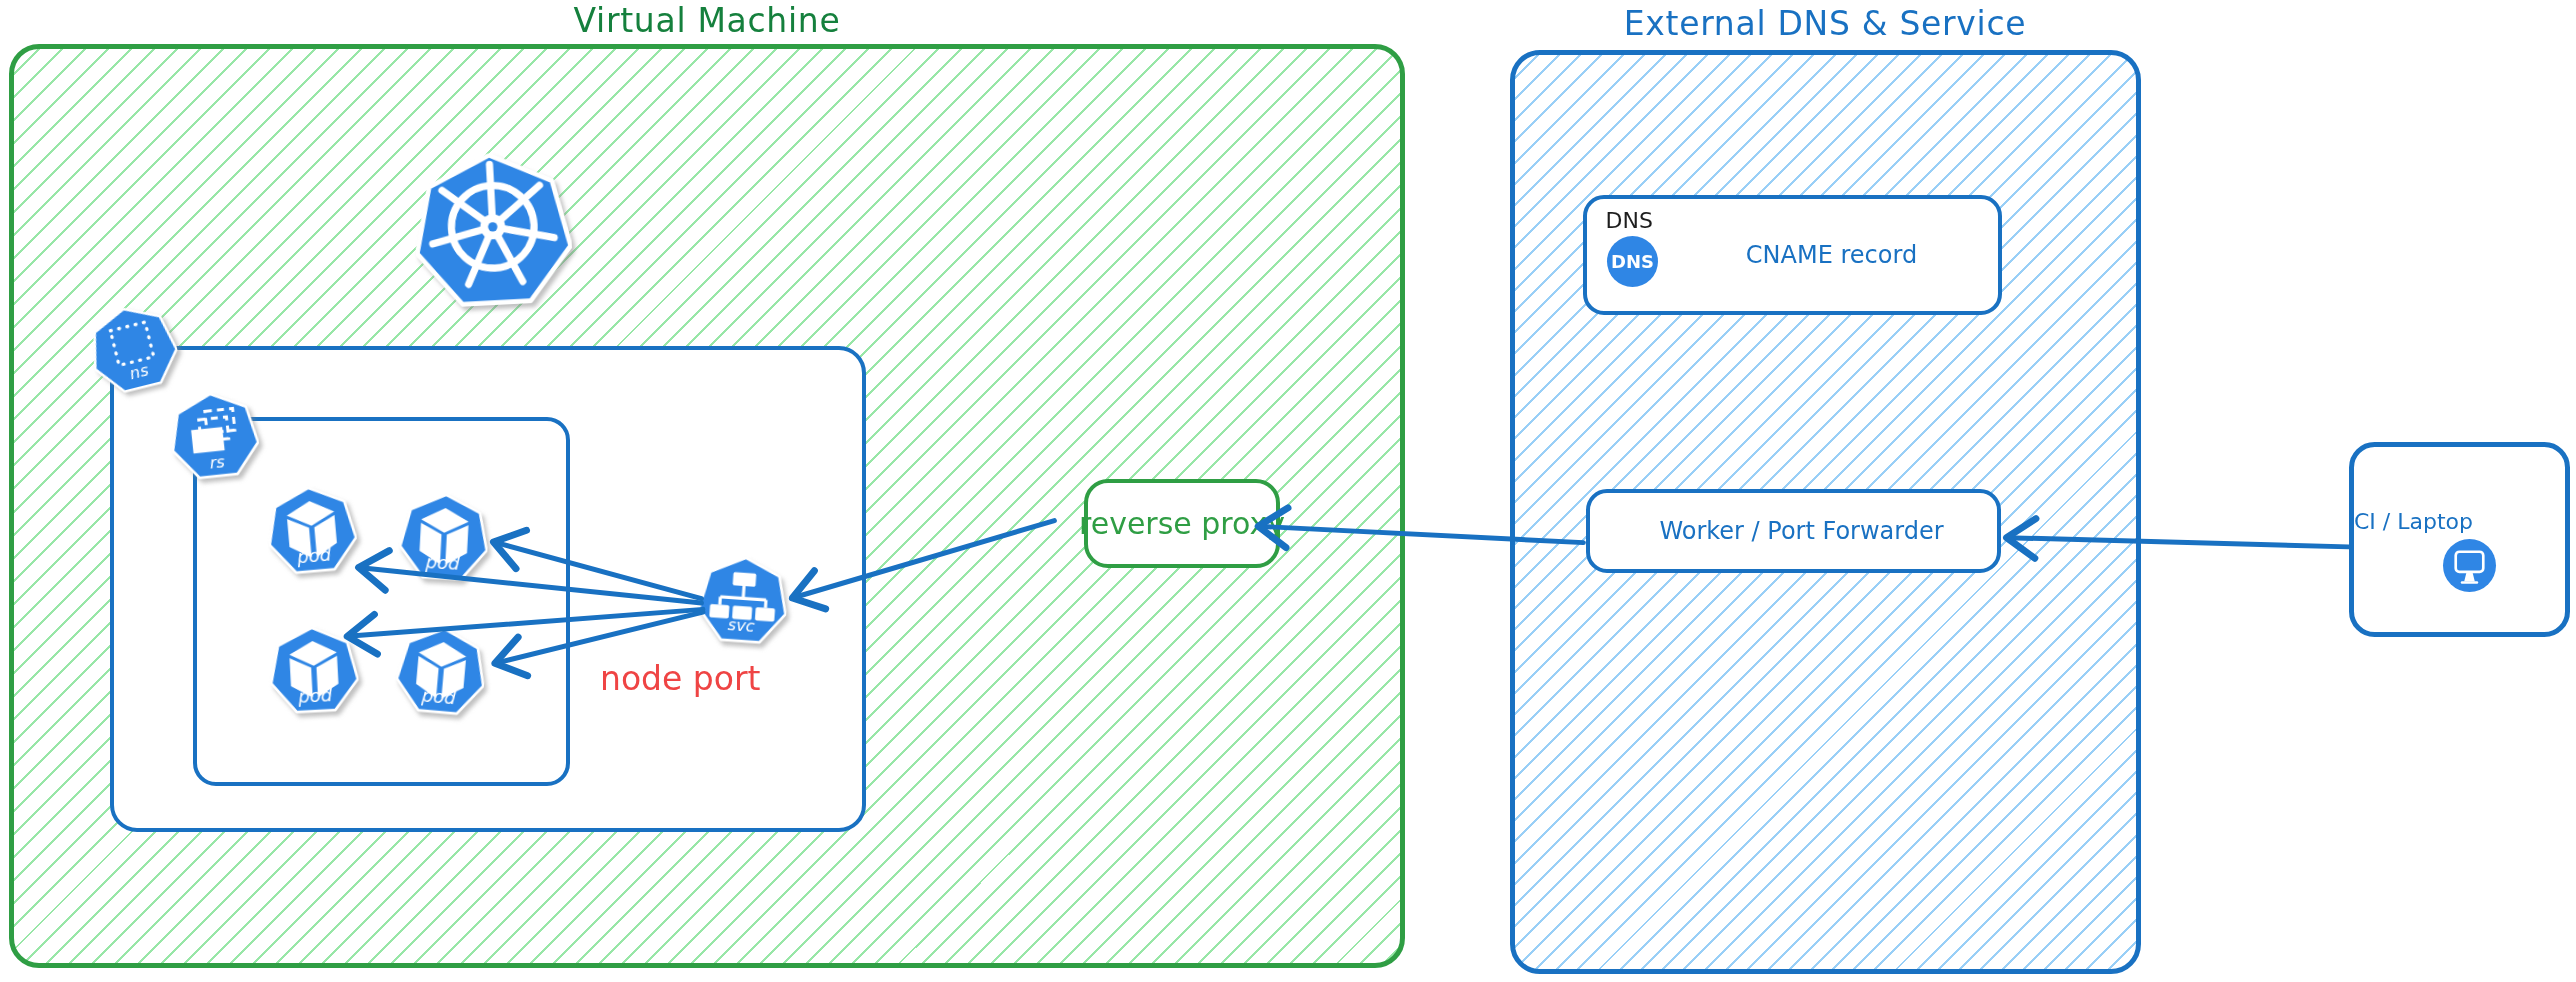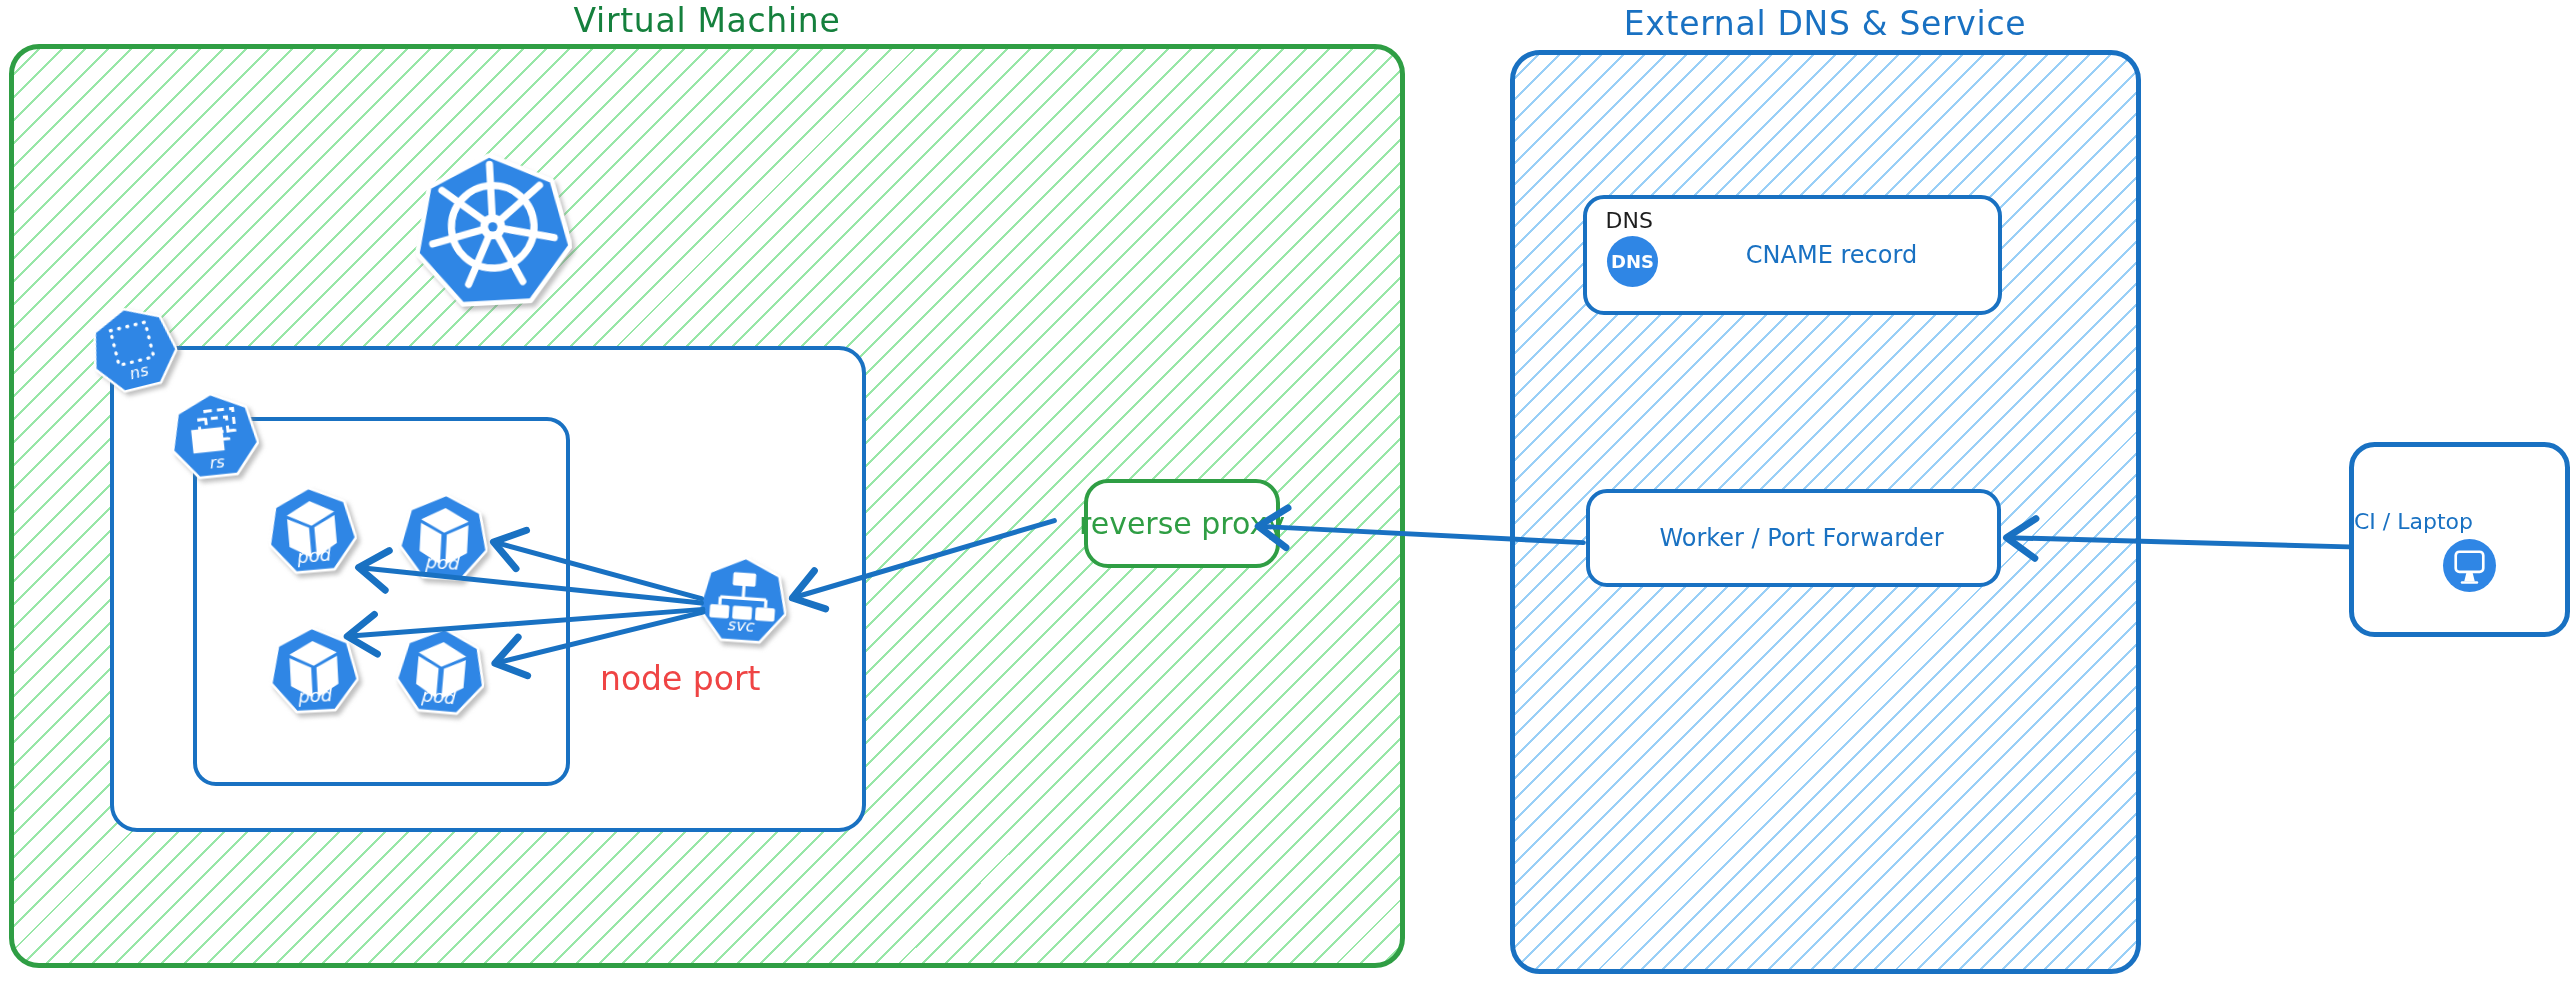--- a/index.html
+++ b/index.html
@@ -13,21 +13,21 @@
   .group-box{position:absolute;box-sizing:border-box;background-color:#ffffff;}
   #vm-box{left:8.5px;top:44px;width:1396px;height:924px;border:5px solid #2f9e44;border-radius:30px;
     background-image:repeating-linear-gradient(135deg, rgba(134,226,152,0.85) 0 2.1px, transparent 2.1px 16.3px);}
   #ext-box{left:1510px;top:50px;width:631px;height:924px;border:5px solid #1971c2;border-radius:30px;
     background-image:repeating-linear-gradient(135deg, rgba(142,202,246,0.9) 0 2.1px, transparent 2.1px 15px);}
 
   .white-box{position:absolute;box-sizing:border-box;background:#ffffff;border:4.3px solid #1971c2;}
   #ns-box{left:110px;top:346px;width:756px;height:486px;border-radius:27px;}
   #rs-box{left:193px;top:417px;width:377px;height:369px;border-radius:23px;}
   #dns-box{left:1583px;top:195px;width:419px;height:120px;border-radius:21px;}
-  #worker-box{left:1586px;top:489px;width:415px;height:98px;border-radius:21px;display:flex;align-items:center;justify-content:center;padding-left:16px;}
+  #worker-box{left:1586px;top:489px;width:415px;height:84px;border-radius:21px;display:flex;align-items:center;justify-content:center;padding-left:16px;}
   #rp-box{left:1056px;top:479px;width:196px;height:89px;border:4.3px solid #2f9e44;border-radius:24px;display:flex;align-items:center;justify-content:center;margin-left:28px;}
   #ci-box{left:2349px;top:442px;width:221px;height:195px;border:5px solid #1971c2;border-radius:25.6px;}
 
   .box-label{font-size:24px;color:#1971c2;white-space:nowrap;}
   #rp-box .box-label{color:#2f9e44;font-size:30px;}
 
   .hepta{position:absolute;filter:drop-shadow(3.6px 4.3px 2.1px rgba(130,130,130,0.5));z-index:5;}
   .hepta svg{position:absolute;left:0;top:0;width:100%;height:100%;overflow:visible;}
   .hepta .hlabel{position:absolute;left:0;right:0;text-align:center;color:#ffffff;font-size:18px;font-style:italic;z-index:2;}
 

